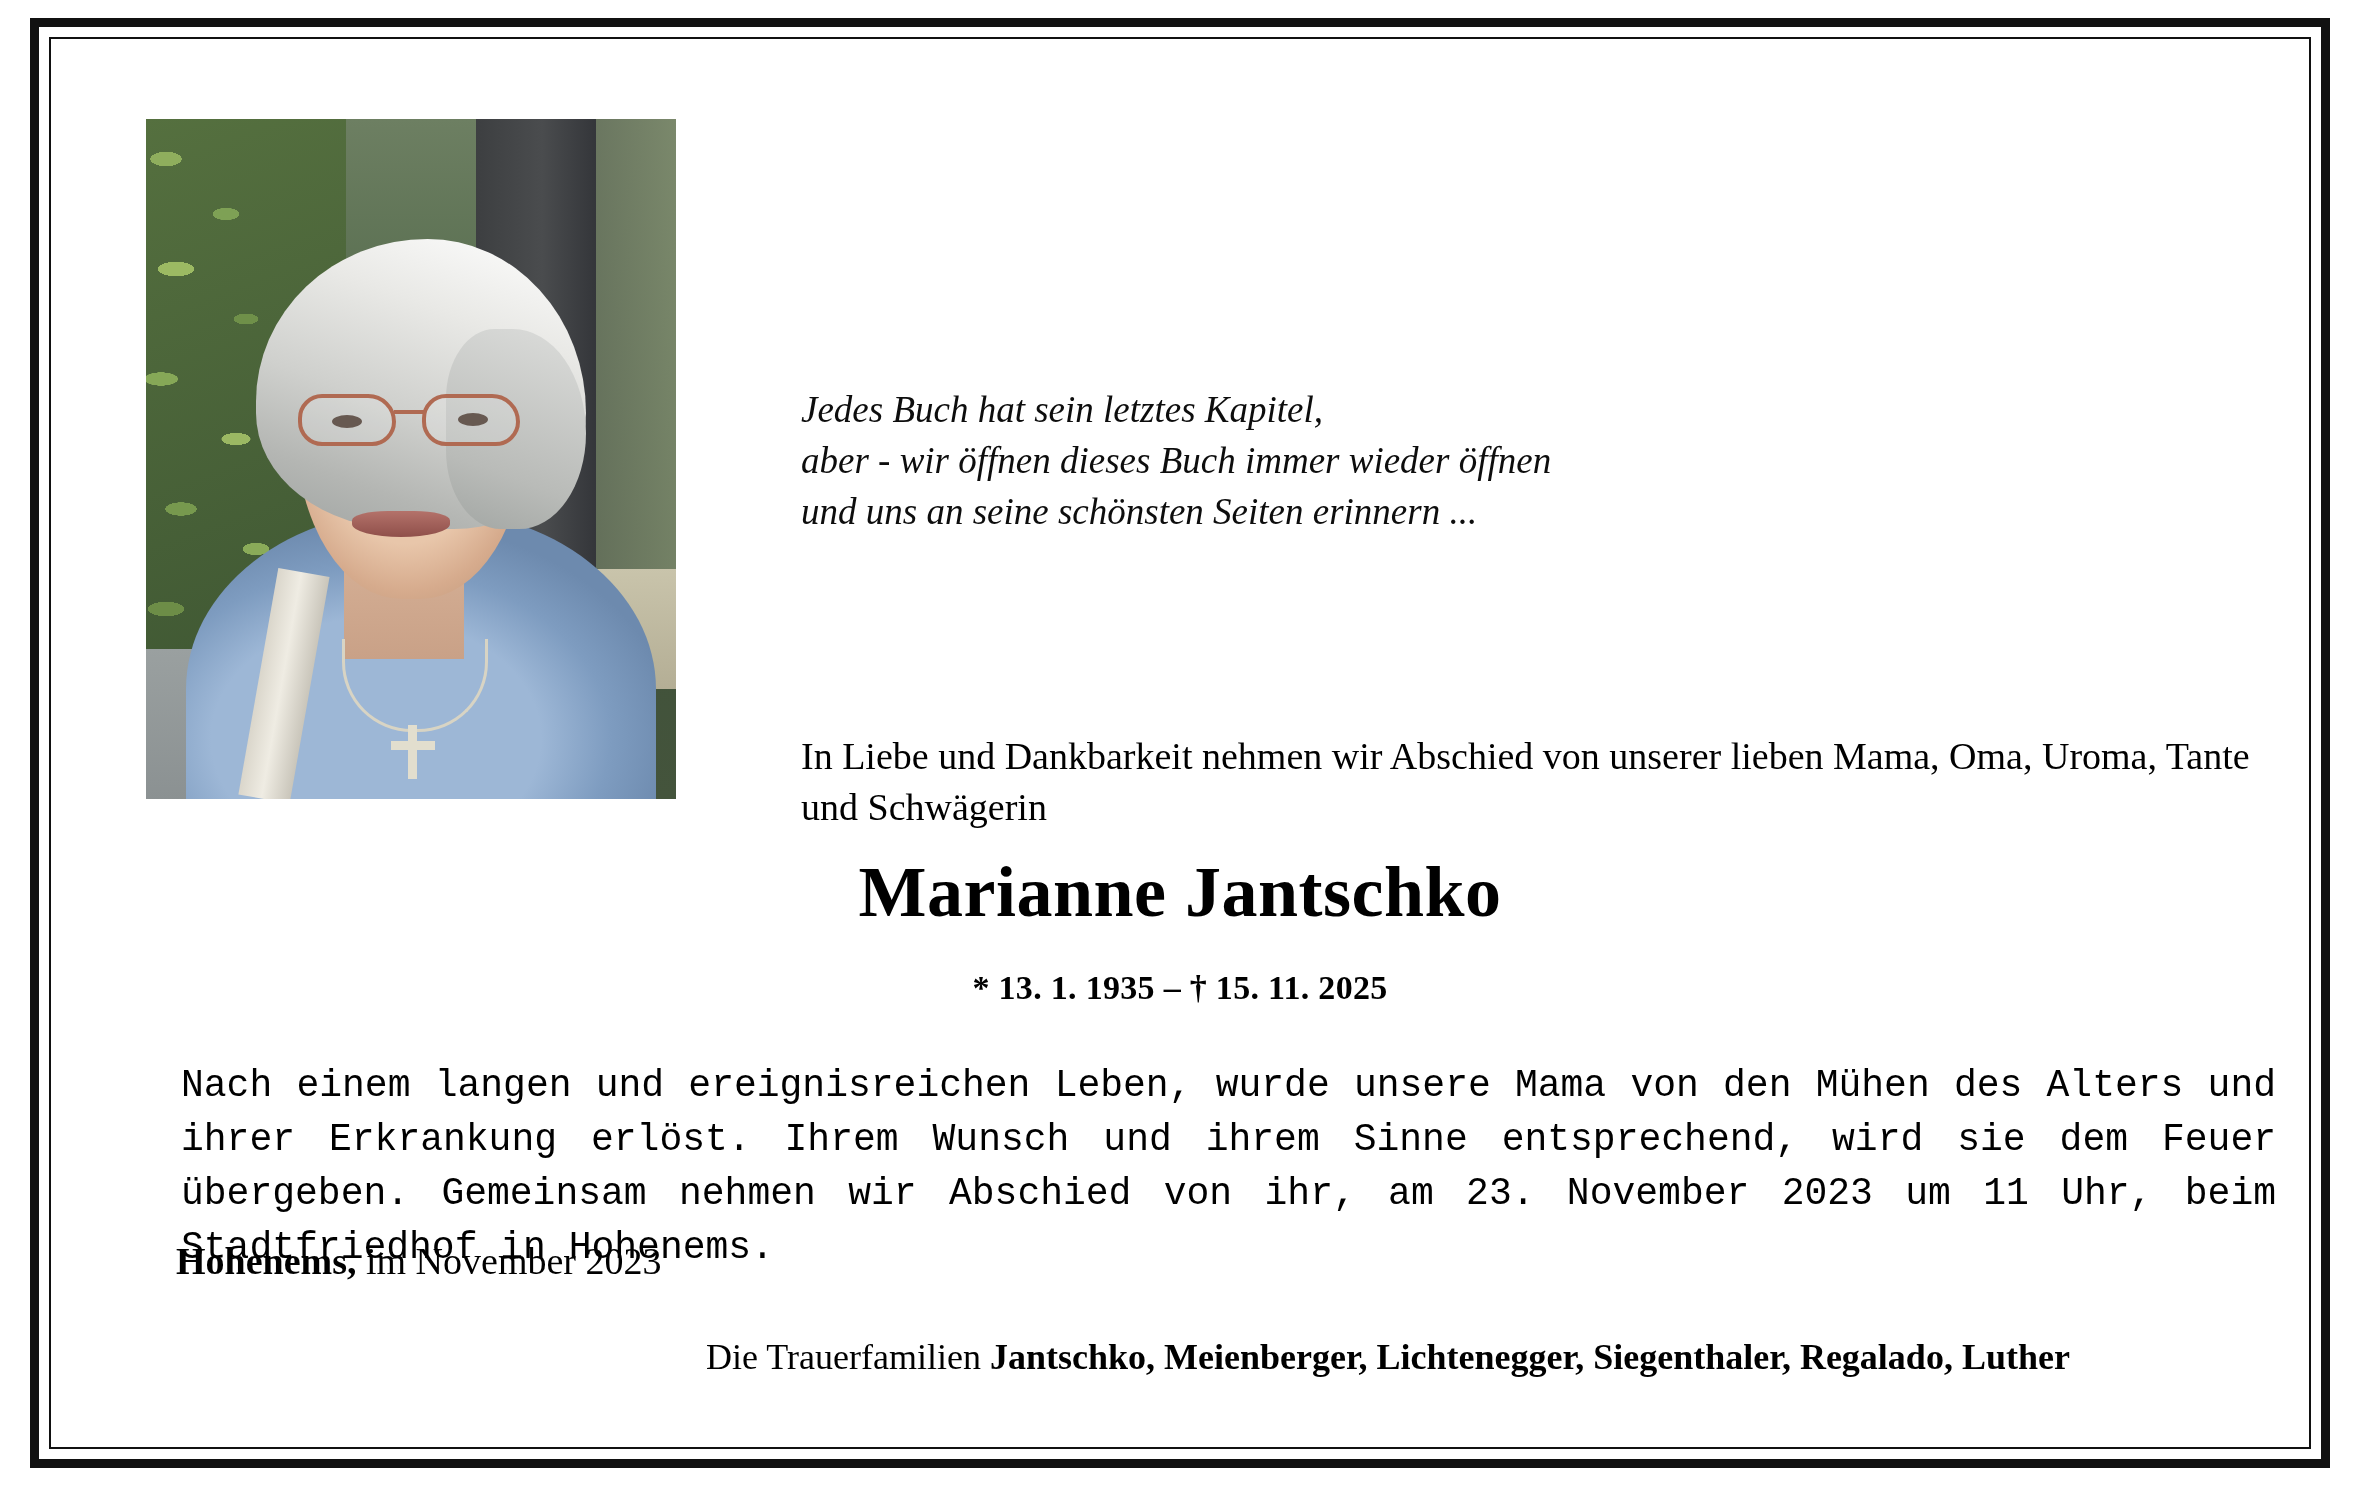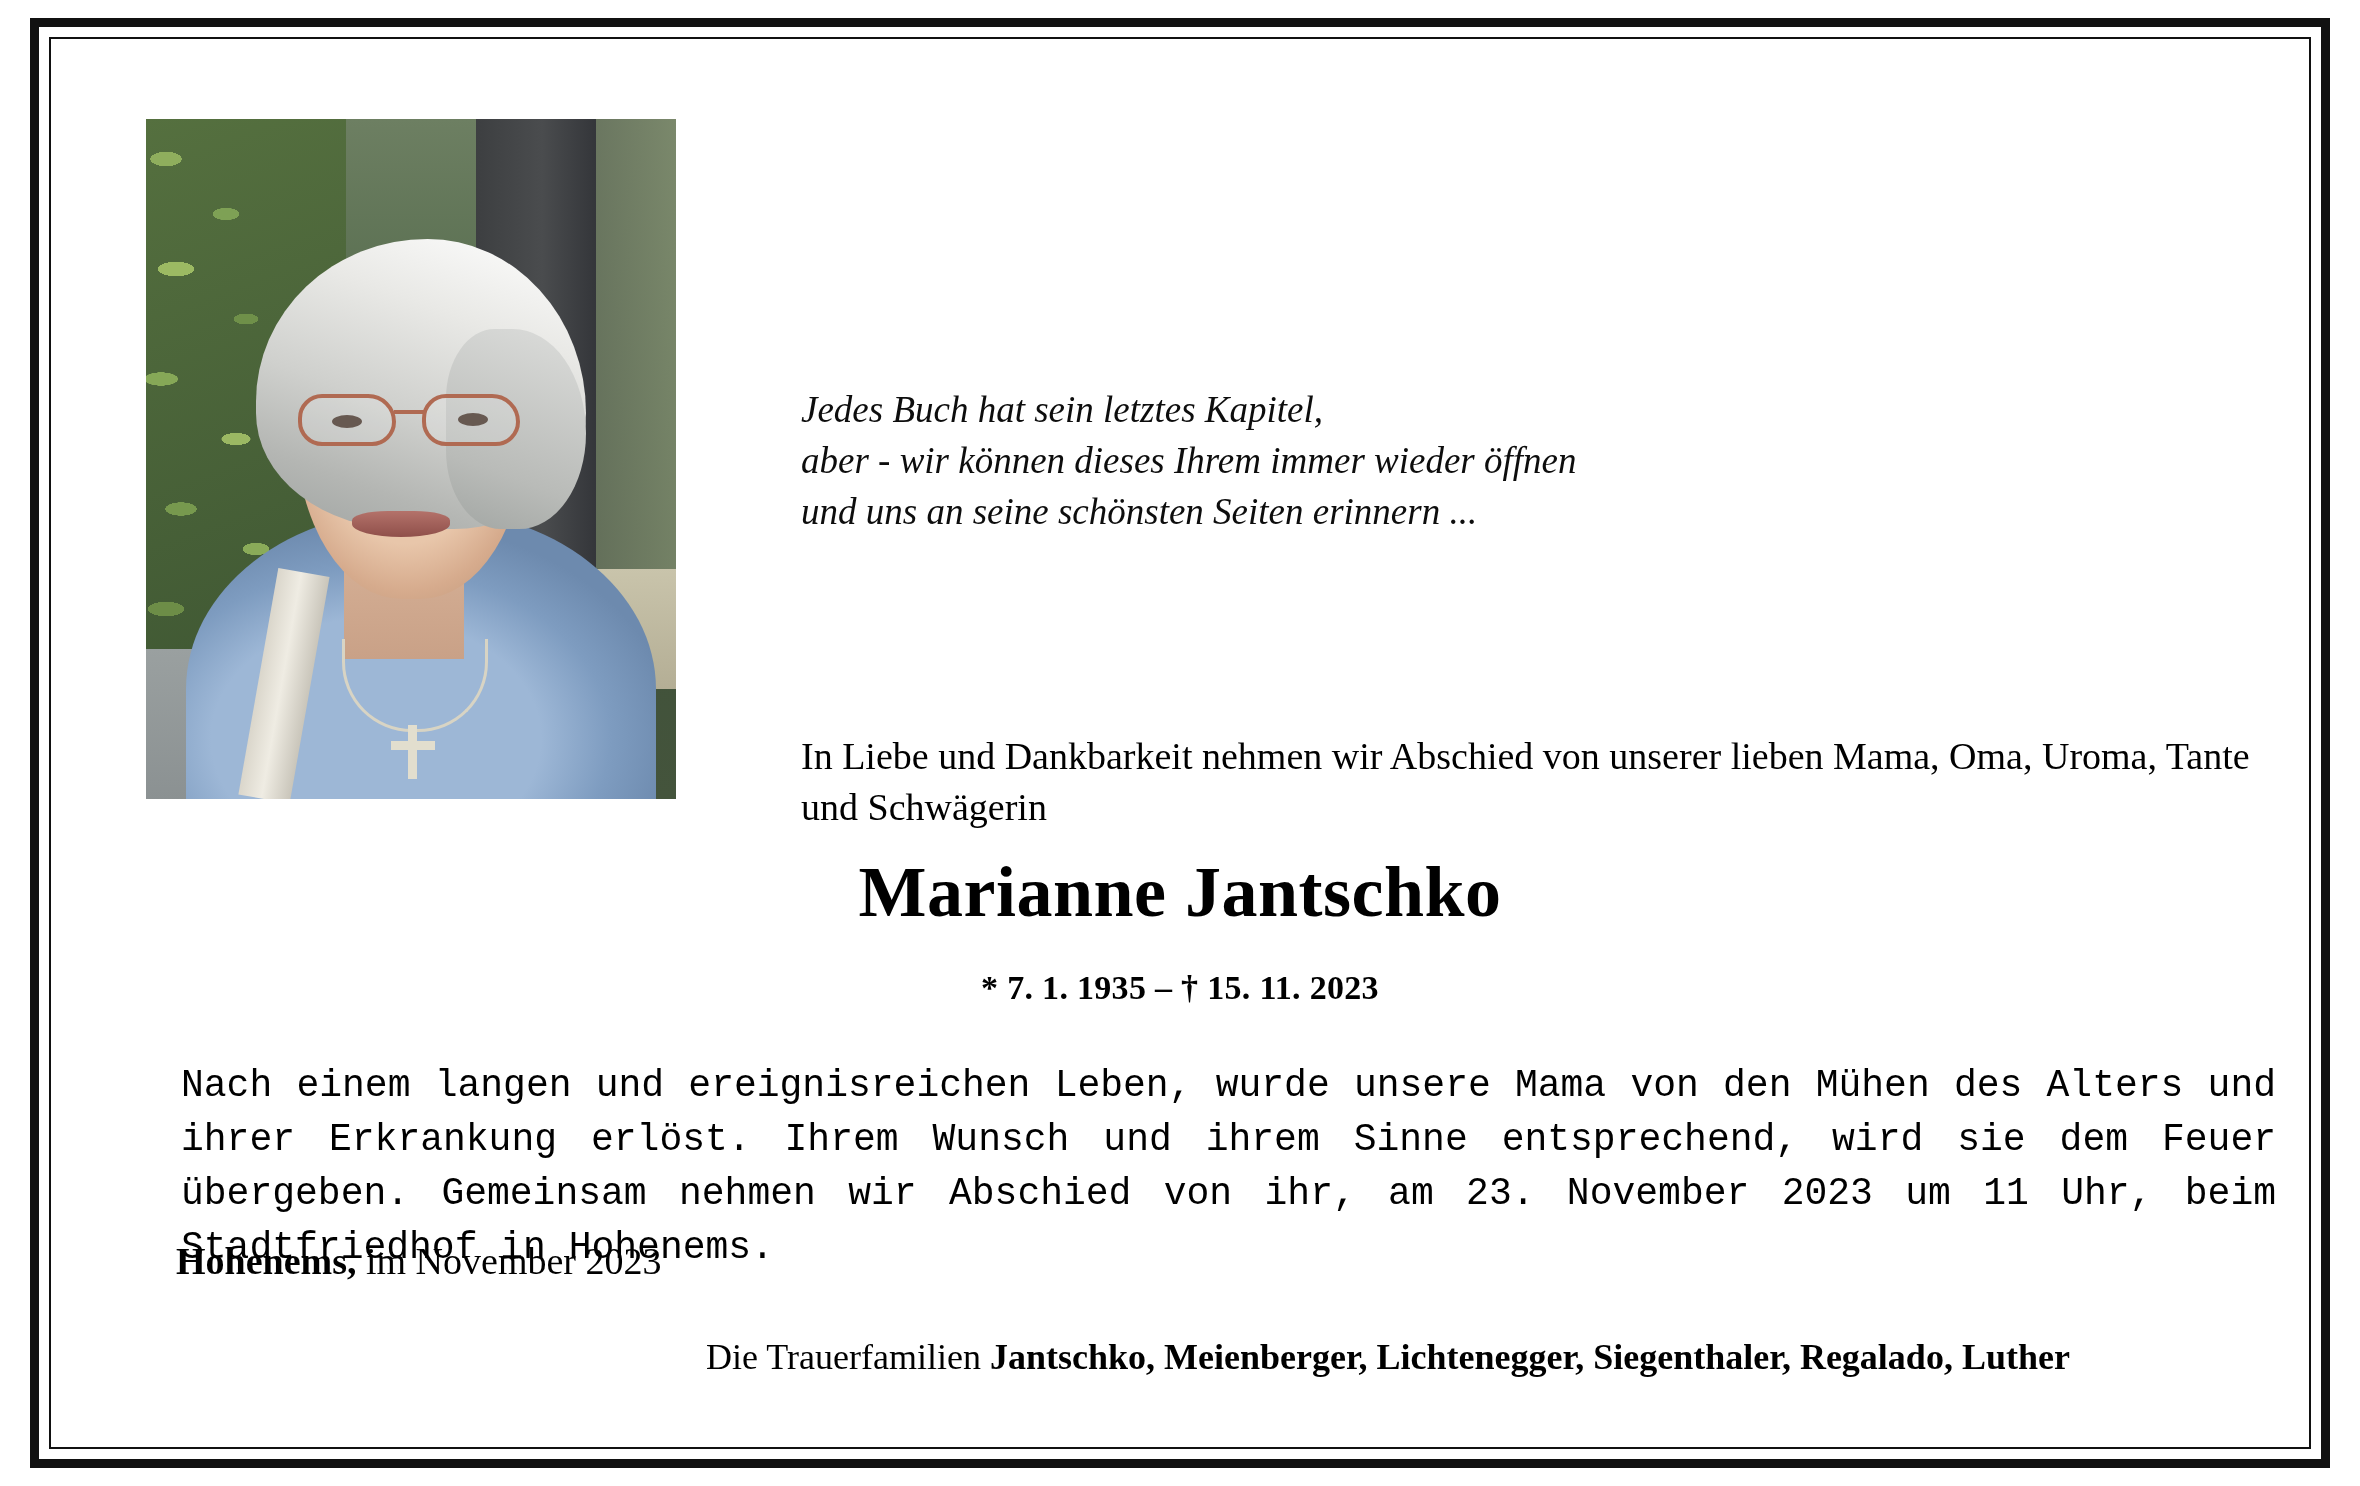--- a/index.html
+++ b/index.html
@@ -345,29 +345,29 @@
         <div class="lens r"></div>
       </div>
       <div class="ph-mouth"></div>
       <div class="ph-chain"></div>
       <div class="ph-cross-v"></div>
       <div class="ph-cross-h"></div>
     </div>
 
     <div class="verse">
       <div>Jedes Buch hat sein letztes Kapitel,</div>
-      <div>aber - wir können dieses Ihrem immer wieder öffnen</div>
+      <div>aber - wir öffnen dieses Buch immer wieder öffnen</div>
       <div>und uns an seine schönsten Seiten erinnern ...</div>
     </div>
 
     <div class="intro">In Liebe und Dankbarkeit nehmen wir Abschied von unserer lieben Mama, Oma, Uroma, Tante und Schwägerin</div>
 
     <div class="name">Marianne Jantschko</div>
 
-    <div class="dates">* 7. 1. 1935 – † 15. 11. 2023</div>
+    <div class="dates">* 13. 1. 1935 – † 15. 11. 2025</div>
 
     <div class="body-text">Nach einem langen und ereignisreichen Leben, wurde unsere Mama von den Mühen des Alters und ihrer Erkrankung erlöst. Ihrem Wunsch und ihrem Sinne entsprechend, wird sie dem Feuer übergeben. Gemeinsam nehmen wir Abschied von ihr, am 23. November 2023 um 11 Uhr, beim Stadtfriedhof in Hohenems.</div>
 
     <div class="place-line">
       <b>Hohenems,</b><span> im November 2023</span>
     </div>
 
     <div class="families">
       <div><span>Die Trauerfamilien </span><span class="fam-names">Jantschko, Meienberger, Lichtenegger, Siegenthaler, Regalado, Luther</span></div>
     </div>

